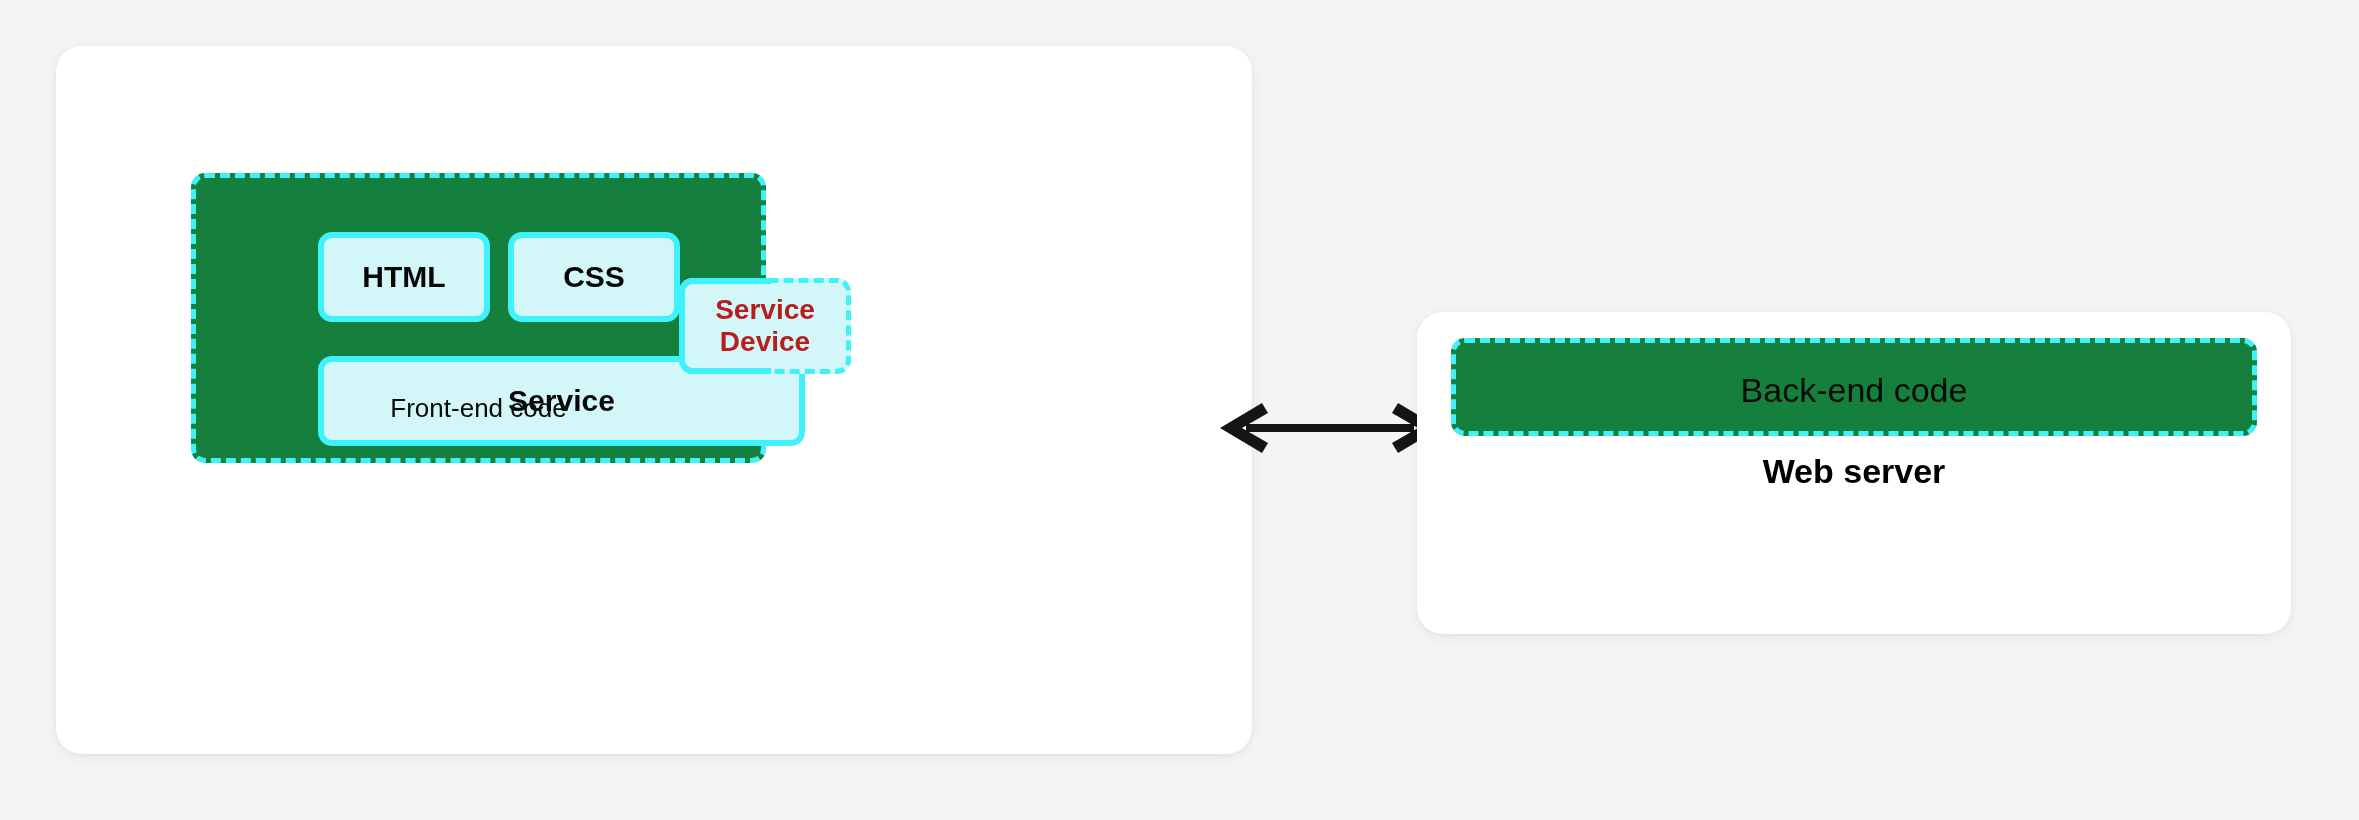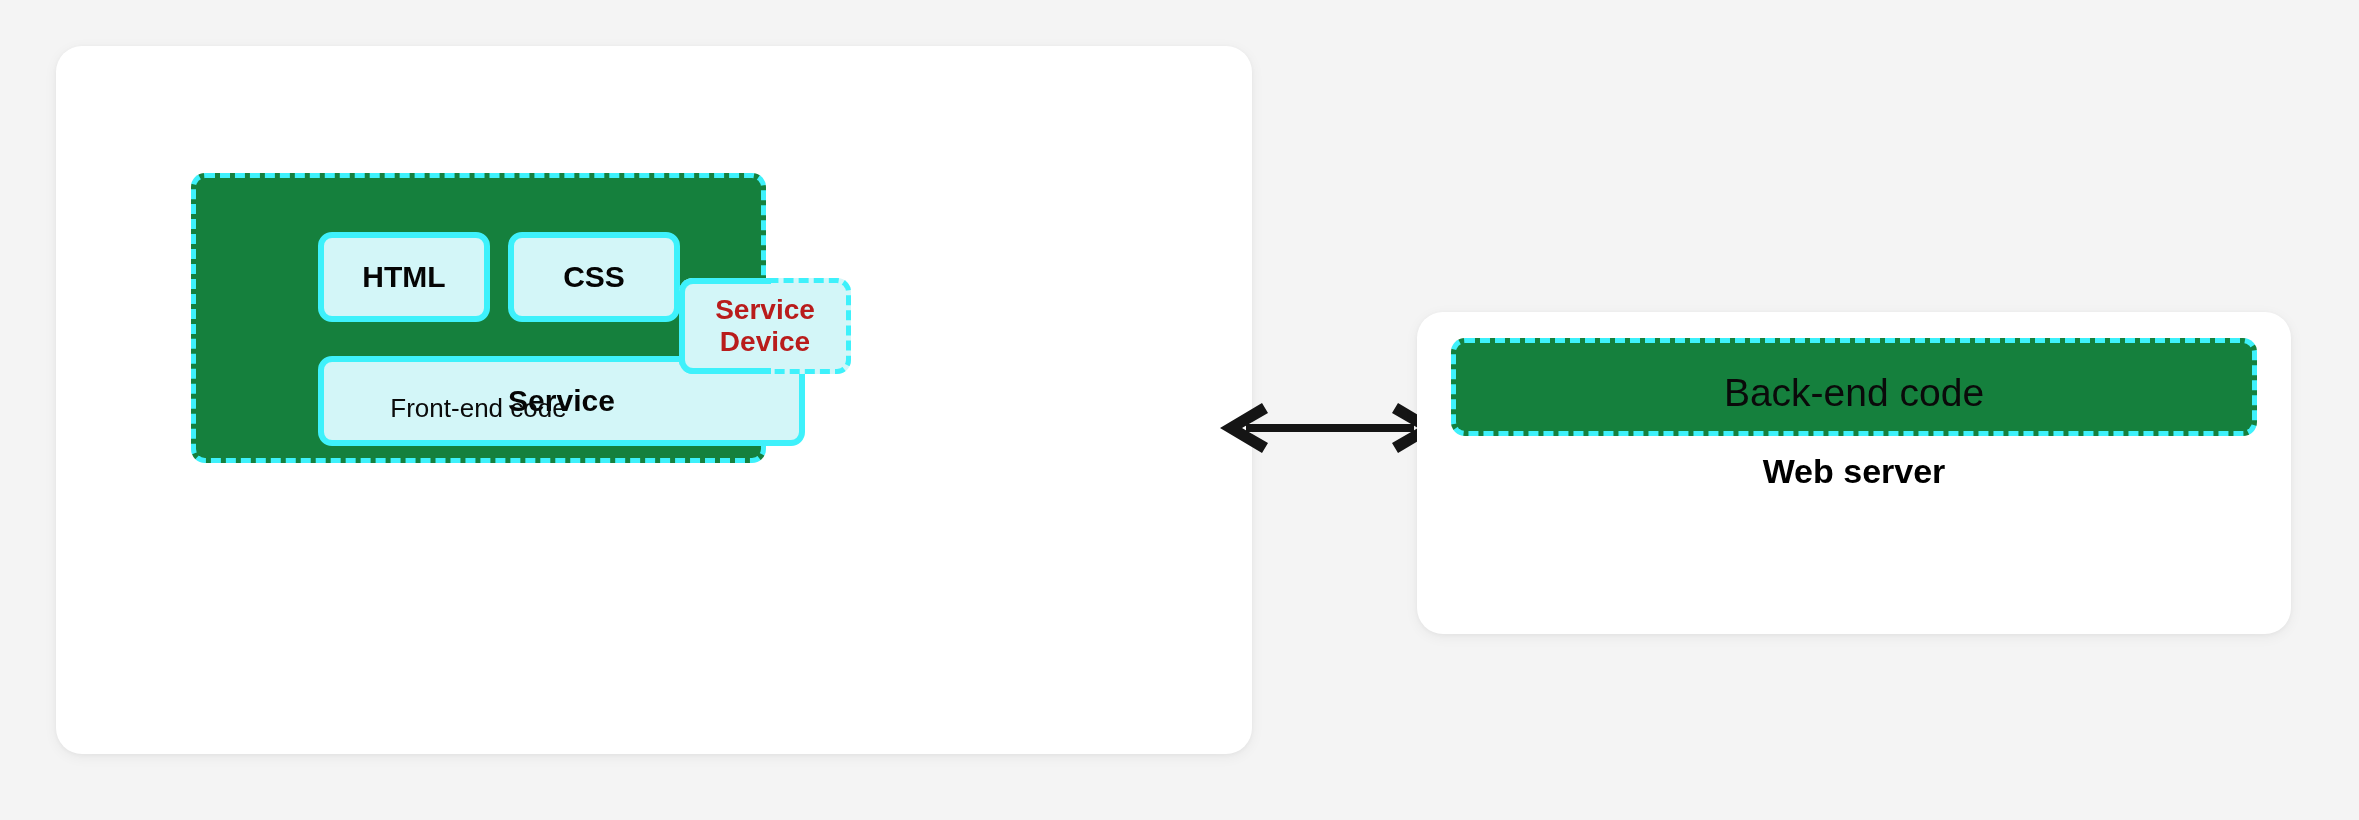--- a/index.html
+++ b/index.html
@@ -162,21 +162,21 @@
     left: 0;
     right: 0;
     top: 140px;
   }
   #backend-caption {
     position: absolute;
     left: 0;
     right: 0;
     top: 28px;
     color: #0a0a0a;
-    font-size: 39px;
+    font-size: 34px;
     font-weight: normal;
     text-align: center;
     white-space: nowrap;
   }
 
   
   #connector-arrow {
     position: absolute;
     left: 1218px;
     top: 388px;

